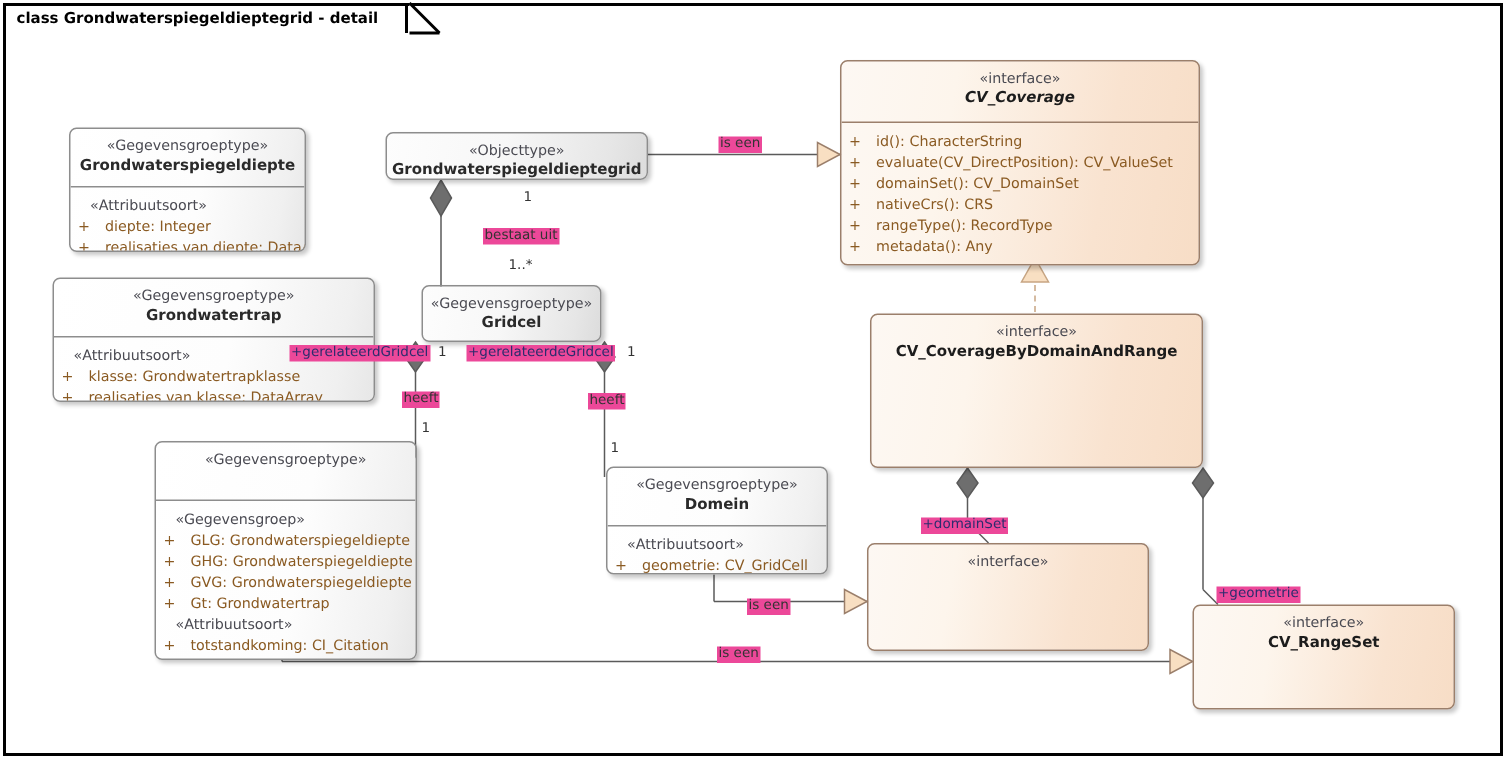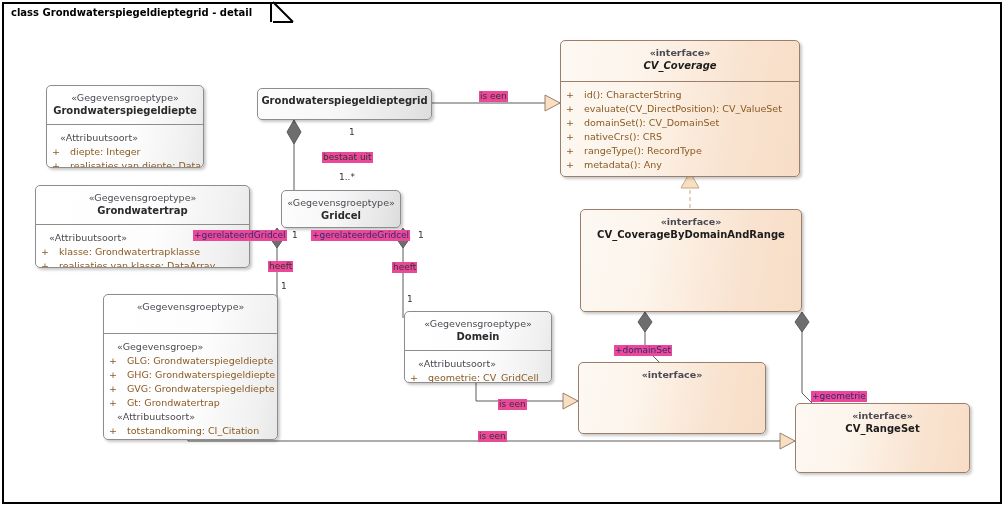--- a/index.html
+++ b/index.html
@@ -28,21 +28,21 @@
   .uml .feat{font-size:9.5px;line-height:14px;color:#8a5a22;white-space:nowrap;
              display:flex;}
   .uml .feat .vis{color:#8a5a22;width:18px;flex:0 0 18px;text-align:left;}
   .uml .feat .txt{color:#8a5a22;}
   .uml .rule{height:1px;background:#8e7b6b;}
 
   
   .peach{border:1px solid #9b7f6b;
          background:linear-gradient(100deg,#fdf8f3 0%,#fdf5ec 30%,#f9e3d0 72%,#f7ddc6 100%);}
   .peach .rule{background:#9b7f6b;}
-  .peach .stereo{color:#4a4a52;font-weight:bold;}
+  .peach .stereo{color:#4a4a52;}
   .peach .nm{color:#1c1c1c;}
 
   
   .silver{border:1px solid #8d8d8d;
           background:linear-gradient(100deg,#fdfdfd 0%,#f7f7f7 45%,#e6e6e6 85%,#dcdcdc 100%);}
 
   
   .white{border:1px solid #8d8d8d;
          background:linear-gradient(100deg,#ffffff 0%,#fdfdfd 55%,#f0f0f0 88%,#e7e7e7 100%);}
   .white .rule{background:#8d8d8d;}
@@ -178,20 +178,21 @@
       </div>
       <div class="feat">
         <span class="vis">+</span>
         <span class="txt">realisaties van diepte: DataArray</span>
       </div>
     </div>
   </div>
 
   <div class="uml silver" style="left:257px;top:88px;width:175px;height:32px;">
     <div class="hdr" style="height:32px;">
+      <div class="stereo">«Objecttype»</div>
       <div class="nm">Grondwaterspiegeldieptegrid</div>
     </div>
   </div>
 
   <div class="uml white" style="left:35px;top:185px;width:215px;height:83px;">
     <div class="hdr" style="height:38px;">
       <div class="stereo">«Gegevensgroeptype»</div>
       <div class="nm">Grondwatertrap</div>
     </div>
     <div class="rule"></div>

